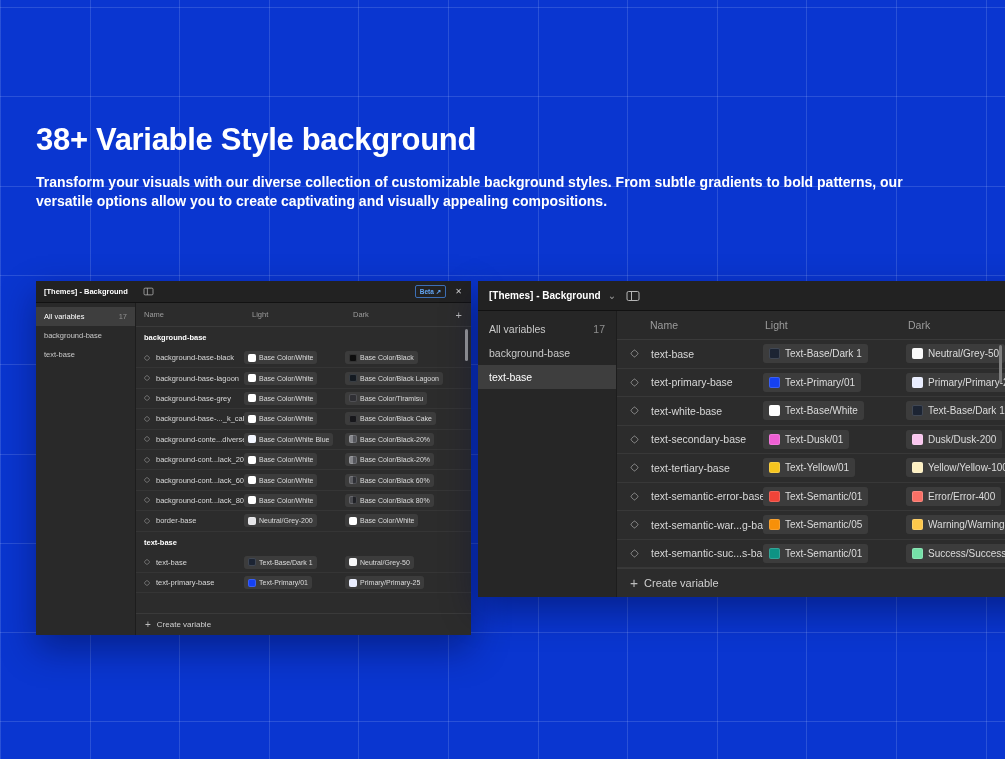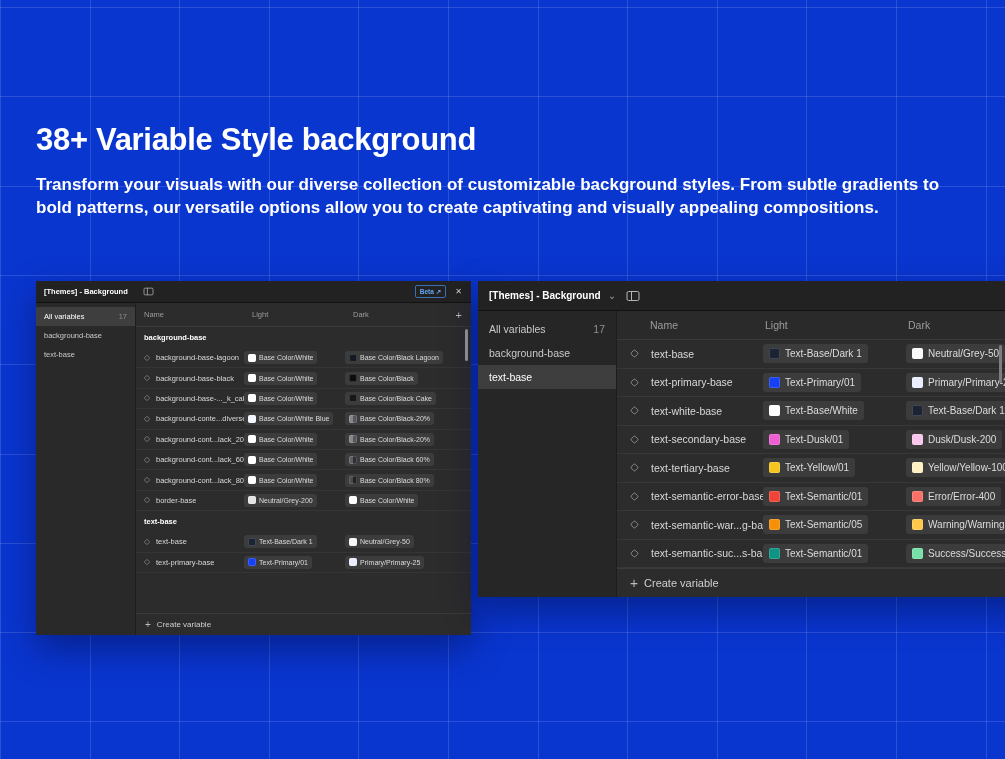--- a/index.html
+++ b/index.html
@@ -8,21 +8,21 @@
 
   .page { position:relative; width:1005px; height:759px; background:#0a36d0; overflow:hidden; }
   .page::before { content:""; position:absolute; inset:0; pointer-events:none;
     background-image:
       repeating-linear-gradient(to right, rgba(210,225,255,0.16) 0 1px, transparent 1px 89.6px),
       repeating-linear-gradient(to bottom, rgba(210,225,255,0.16) 0 1px, transparent 1px 89.3px);
     background-position: 0 0, 0 7px; }
 
   .hero { position:absolute; left:36px; top:122px; width:925px; color:#fff; z-index:2; }
   .hero h1 { font-size:31px; font-weight:700; letter-spacing:-0.3px; }
-  .hero p { margin-top:15px; font-size:17px; font-weight:700; line-height:1.38; width:912px; }
+  .hero p { margin-top:15px; font-size:14px; font-weight:700; line-height:1.38; width:912px; }
 
   .panel { position:absolute; background:#2c2c2c; color:#d7d7d7; z-index:3;
            box-shadow:0 14px 34px rgba(0,8,60,0.45); overflow:hidden; }
   .panel.left  { left:36px;  top:281px; width:435px; height:354px; }
   .panel.right { left:478px; top:281px; width:572px; height:316px; }
 
   .panel-header { display:flex; align-items:center; background:#222; border-bottom:1px solid #121212; }
   .left  .panel-header { height:22px; }
   .right .panel-header { height:30px; }
   .ph-title-wrap { display:flex; align-items:center; gap:7px; flex:0 0 auto; color:#fff; font-weight:700; white-space:nowrap; overflow:hidden; }
@@ -141,44 +141,60 @@
           <span class="plus">+</span>
         </div>
         <div class="table-body">
             <div class="section-title">background-base</div>
             <div class="var-row">
               <span class="var-icon">
                 <svg viewBox="0 0 12 12">
                   <rect x="3" y="3" width="6" height="6" rx="1.3" fill="none" stroke="currentColor" transform="rotate(45 6 6)"></rect>
                 </svg>
               </span>
+              <span class="var-name">background-base-black</span>
+              <span class="chip">
+                <span class="swatch" style="background: rgb(255, 255, 255);"></span>
+                <span class="chip-label">Base Color/White</span>
+              </span>
+              <span class="chip">
+                <span class="swatch" style="background: rgb(13, 13, 13);"></span>
+                <span class="chip-label">Base Color/Black</span>
+              </span>
+            </div>
+            <div class="var-row">
+              <span class="var-icon">
+                <svg viewBox="0 0 12 12">
+                  <rect x="3" y="3" width="6" height="6" rx="1.3" fill="none" stroke="currentColor" transform="rotate(45 6 6)"></rect>
+                </svg>
+              </span>
               <span class="var-name">background-base-lagoon</span>
               <span class="chip">
                 <span class="swatch" style="background: rgb(255, 255, 255);"></span>
                 <span class="chip-label">Base Color/White</span>
               </span>
               <span class="chip">
                 <span class="swatch" style="background: rgb(20, 26, 33);"></span>
                 <span class="chip-label">Base Color/Black Lagoon</span>
               </span>
             </div>
             <div class="var-row">
               <span class="var-icon">
                 <svg viewBox="0 0 12 12">
                   <rect x="3" y="3" width="6" height="6" rx="1.3" fill="none" stroke="currentColor" transform="rotate(45 6 6)"></rect>
                 </svg>
               </span>
-              <span class="var-name">background-base-black</span>
-              <span class="chip">
-                <span class="swatch" style="background: rgb(255, 255, 255);"></span>
-                <span class="chip-label">Base Color/White</span>
-              </span>
-              <span class="chip">
-                <span class="swatch" style="background: rgb(13, 13, 13);"></span>
-                <span class="chip-label">Base Color/Black</span>
+              <span class="var-name">background-base-grey</span>
+              <span class="chip">
+                <span class="swatch" style="background: rgb(255, 255, 255);"></span>
+                <span class="chip-label">Base Color/White</span>
+              </span>
+              <span class="chip">
+                <span class="swatch" style="background: rgb(47, 47, 52);"></span>
+                <span class="chip-label">Base Color/Tiramisu</span>
               </span>
             </div>
             <div class="var-row">
               <span class="var-icon">
                 <svg viewBox="0 0 12 12">
                   <rect x="3" y="3" width="6" height="6" rx="1.3" fill="none" stroke="currentColor" transform="rotate(45 6 6)"></rect>
                 </svg>
               </span>
               <span class="var-name">background-base-..._k_cake</span>
               <span class="chip">

